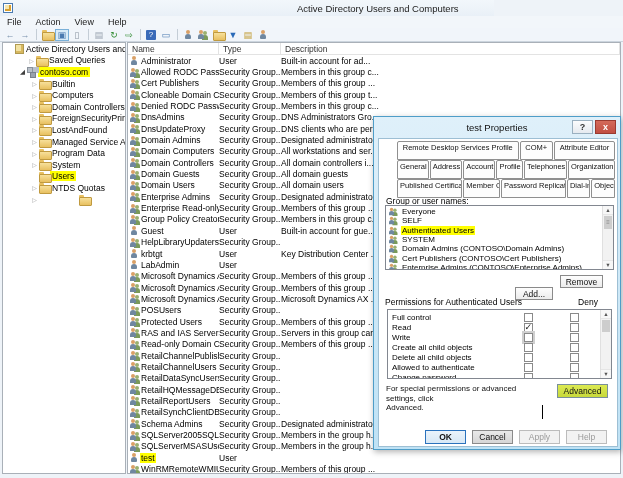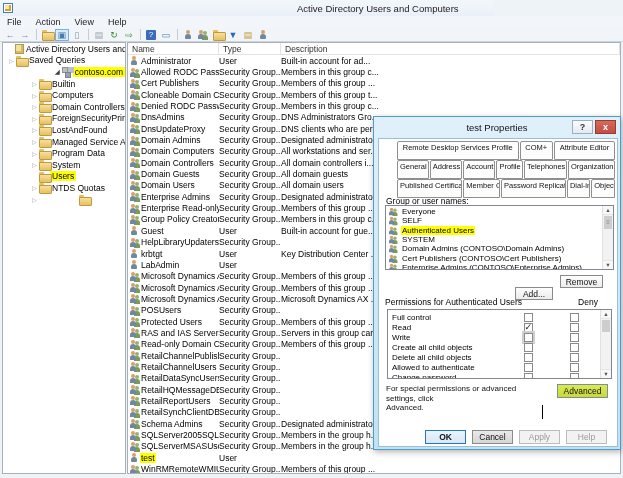--- a/index.html
+++ b/index.html
@@ -169,26 +169,26 @@
       <span class="icn-user"></span>
     </span>
   </div>
 
 <div class="tree-panel" id="tree">
     <div class="tree-row" style="padding-left: 3px;">
       <span class="tw"></span>
       <span class="icn-root"></span>
       <span class="tree-label">Active Directory Users and Com</span>
     </div>
-    <div class="tree-row" style="padding-left: 4px;">
+    <div class="tree-row" style="padding-left: 24px;">
       <span class="tw">▷</span>
       <span class="icn-folder"></span>
       <span class="tree-label">Saved Queries</span>
     </div>
-    <div class="tree-row" style="padding-left: 15px; justify-content: flex-end;">
+    <div class="tree-row" style="padding-left: 15px;">
       <span class="tw exp">◢</span>
       <span class="icn-domain"></span>
       <span class="tree-label hl">contoso.com</span>
     </div>
     <div class="tree-row" style="padding-left: 27px;">
       <span class="tw">▷</span>
       <span class="icn-folder"></span>
       <span class="tree-label">Builtin</span>
     </div>
     <div class="tree-row" style="padding-left: 27px;">

